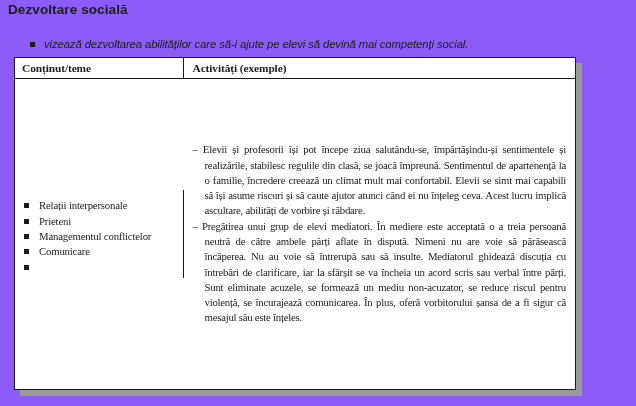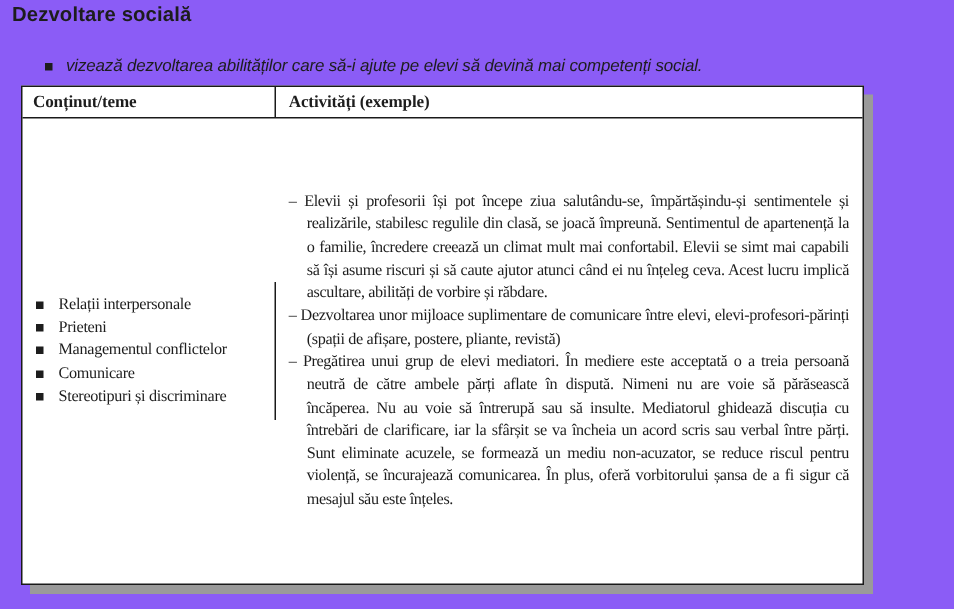--- a/index.html
+++ b/index.html
@@ -85,25 +85,23 @@
         <div class="content-item">
           <span class="sq"></span>
           <span>Managementul conflictelor</span>
         </div>
         <div class="content-item">
           <span class="sq"></span>
           <span>Comunicare</span>
         </div>
         <div class="content-item">
           <span class="sq"></span>
-          <span>Stereotipuri și discriminare</span>
         </div>
       </div>
 
       <div class="c2">
         <div class="act-item"><span class="dash">–</span> <span>Elevii și profesorii își pot începe ziua salutându-se, împărtășindu-și sentimentele și realizările, stabilesc regulile din clasă, se joacă împreună. Sentimentul de apartenență la o familie, încredere creează un climat mult mai confortabil. Elevii se simt mai capabili să își asume riscuri și să caute ajutor atunci când ei nu înțeleg ceva. Acest lucru implică ascultare, abilități de vorbire și răbdare.</span></div>
-        <div class="act-item"><span class="dash">–</span> <span>Dezvoltarea unor mijloace suplimentare de comunicare între elevi, elevi-profesori-părinți (spații de afișare, postere, pliante, revistă)</span></div>
         <div class="act-item"><span class="dash">–</span> <span>Pregătirea unui grup de elevi mediatori. În mediere este acceptată o a treia persoană neutră de către ambele părți aflate în dispută. Nimeni nu are voie să părăsească încăperea. Nu au voie să întrerupă sau să insulte. Mediatorul ghidează discuția cu întrebări de clarificare, iar la sfârșit se va încheia un acord scris sau verbal între părți. Sunt eliminate acuzele, se formează un mediu non-acuzator, se reduce riscul pentru violență, se încurajează comunicarea. În plus, oferă vorbitorului șansa de a fi sigur că mesajul său este înțeles.</span></div>
       </div>
 
     </div>
   </div>
 </div>
 
 </body></html>

